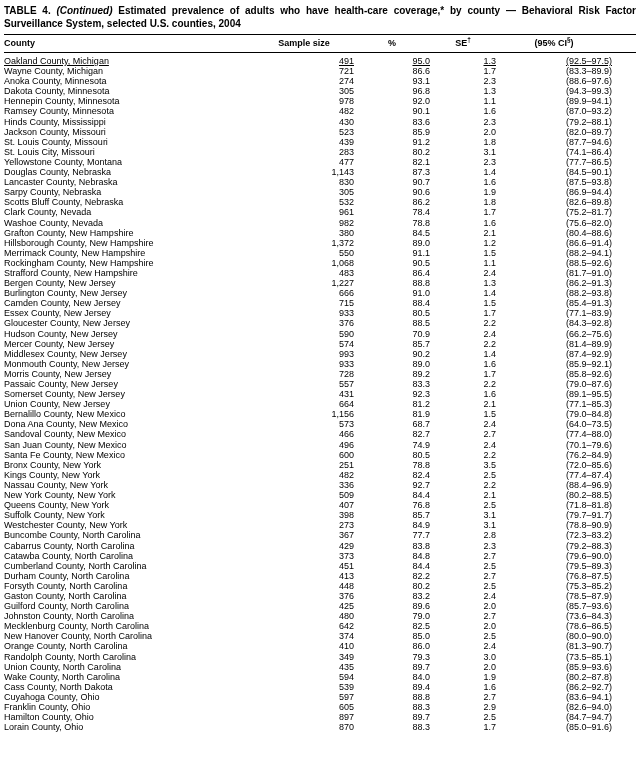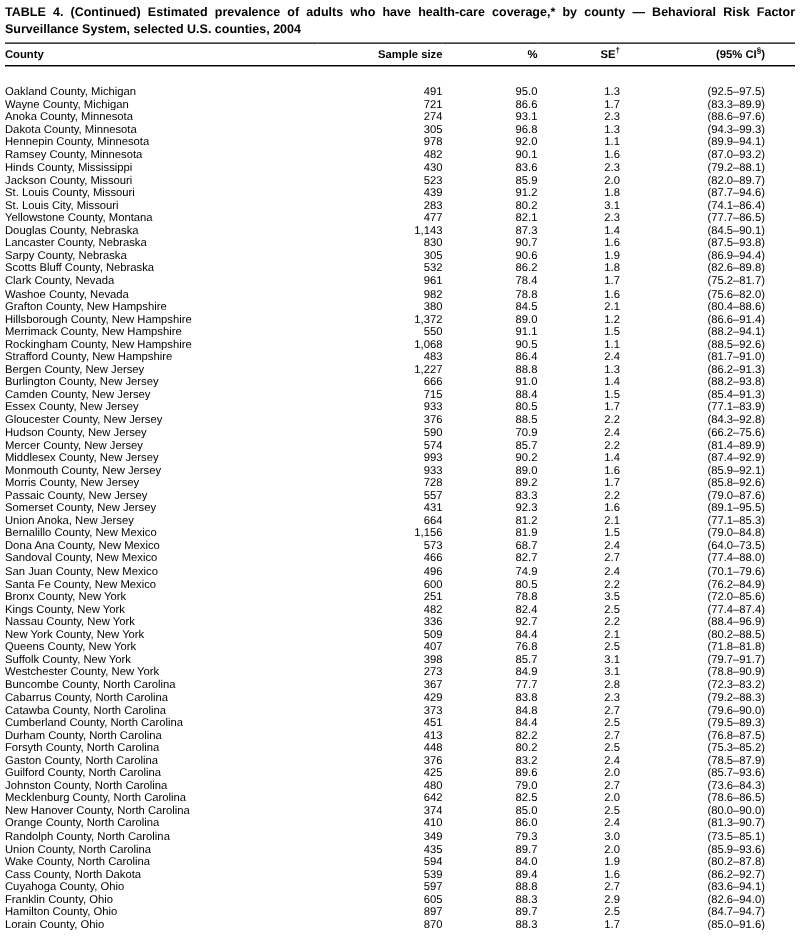--- a/index.html
+++ b/index.html
@@ -17,54 +17,54 @@
     background: #ffffff;
     overflow: hidden;
   }
   .title {
     margin: 0 0 4px 0;
     font-size: 10px;
     line-height: 12.5px;
     font-weight: bold;
     text-align: justify;
   }
-  .title .bi { }
+  .title .bi { font-style: italic; }
   table.datatable {
     width: 100%;
     border-collapse: collapse;
     border-top: 1px solid #000;
     table-layout: fixed;
   }
   col.c-sample { width: 100px; }
   col.c-pct    { width: 76px; }
   col.c-se     { width: 66px; }
   col.c-ci     { width: 140px; }
   thead th {
     border-bottom: 1px solid #000;
     font-size: 9px;
     font-weight: bold;
     padding: 3px 0 4px 0;
-    text-align: right;
+    text-align: center;
     white-space: nowrap;
   }
   thead th.county { text-align: left; }
   thead th.ci { padding-right: 24px; }
   sup {
     font-size: 6.5px;
     vertical-align: super;
     line-height: 0;
   }
   tbody td {
     font-size: 9px;
     line-height: 10.1px;
     padding: 0;
     white-space: nowrap;
     overflow: hidden;
   }
-  tbody tr:first-child td { padding-top: 15px; }
+  tbody tr:first-child td { padding-top: 3px; text-decoration: underline; }
   td.num { text-align: right; }
   td.ci  { padding-right: 24px; }
 </style>
 </head>
 <body>
 
 <div class="page">
 
   <p class="title"><span>TABLE 4. </span><span class="bi">(Continued)</span><span> Estimated prevalence of adults who have health-care coverage,* by county — Behavioral Risk Factor Surveillance System, selected U.S. counties, 2004</span></p>
 
@@ -318,21 +318,21 @@
           <td class="num ci">(79.0–87.6)</td>
         </tr>
         <tr>
           <td class="county">Somerset County, New Jersey</td>
           <td class="num">431</td>
           <td class="num">92.3</td>
           <td class="num">1.6</td>
           <td class="num ci">(89.1–95.5)</td>
         </tr>
         <tr>
-          <td class="county">Union Anoka, New Jersey</td>
+          <td class="county">Union County, New Jersey</td>
           <td class="num">664</td>
           <td class="num">81.2</td>
           <td class="num">2.1</td>
           <td class="num ci">(77.1–85.3)</td>
         </tr>
         <tr>
           <td class="county">Bernalillo County, New Mexico</td>
           <td class="num">1,156</td>
           <td class="num">81.9</td>
           <td class="num">1.5</td>

